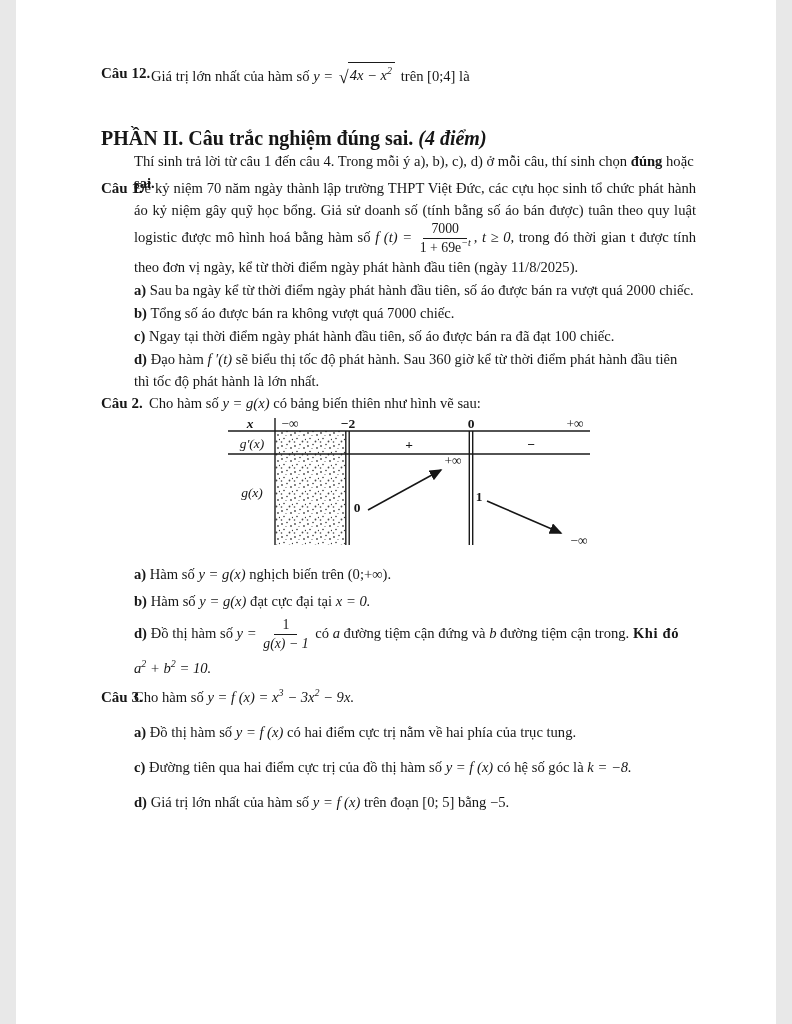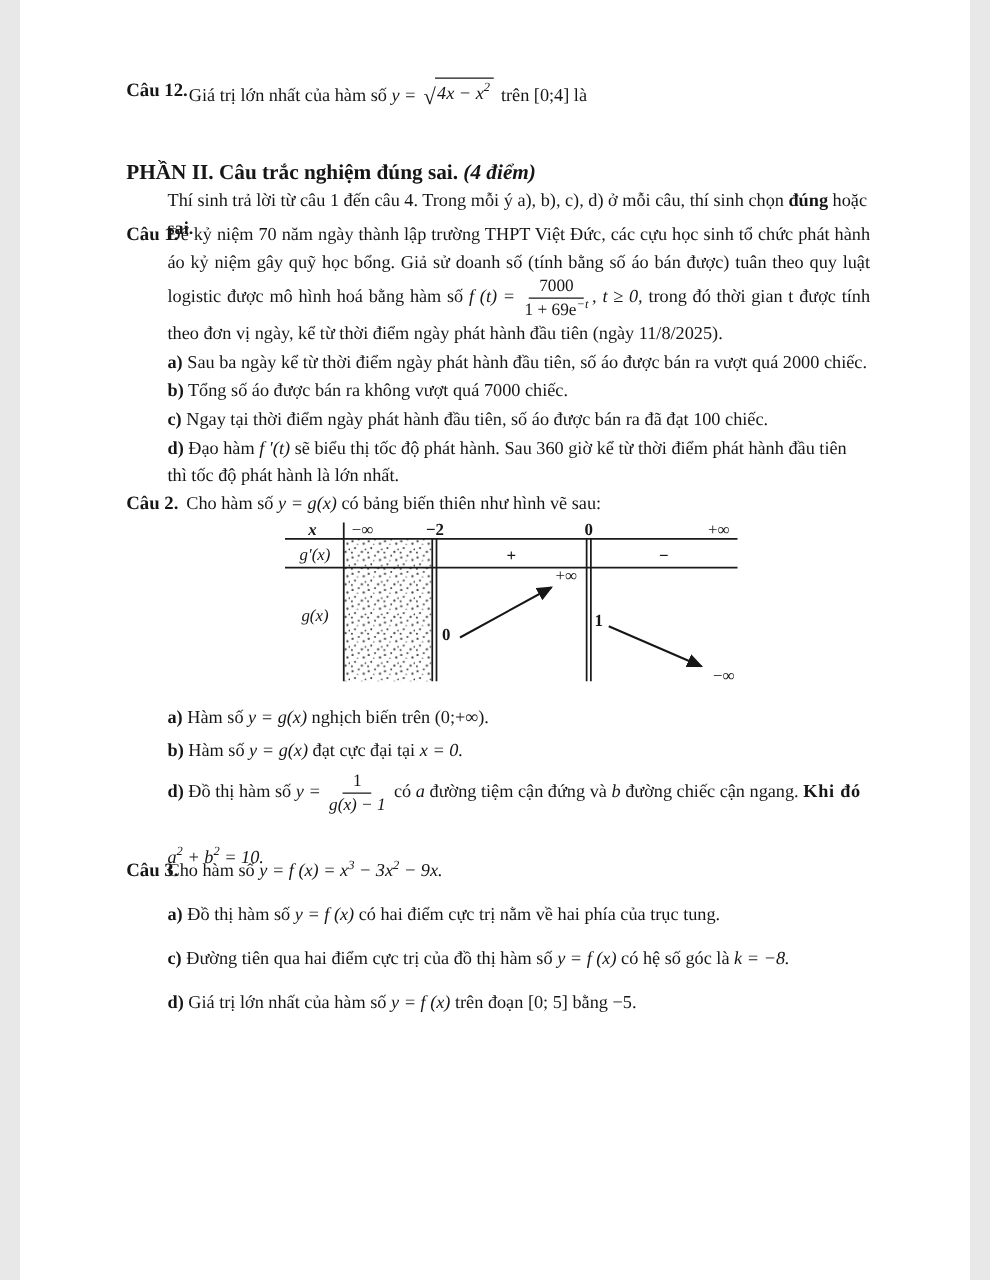--- a/index.html
+++ b/index.html
@@ -24,21 +24,21 @@
   .sqrt { display:inline-flex; align-items:stretch; vertical-align:-2px; margin:0 2px; }
   .rsign { font-style:normal; font-size:18px; line-height:1; align-self:flex-end; margin-right:-1px; }
   .rbody { border-top:1.3px solid #1a1a1a; padding:1px 3px 0 2px; }
   
   .frac { display:inline-flex; flex-direction:column; align-items:center; vertical-align:middle;
           margin:0 3px; font-size:13.8px; line-height:16px; text-align:center; }
   .fnum { border-bottom:1.3px solid #1a1a1a; padding:0 8px 1px; }
   .fden { padding-top:1px; }
   
   .opt { position:absolute; top:0; font-weight:bold; white-space:nowrap; }
-  .p2title { font-weight:bold; font-size:17px;font-family:Liberation Serif, serif; }
+  .p2title { font-weight:bold; font-size:20px;font-family:Liberation Serif, serif; }
   .p2title .pts { font-style:italic; }
   .khido { font-weight:bold; letter-spacing:0.6px; }
   .bbt-wrap { margin-left:127px; margin-top:3px; }
   .bbt-wrap svg { display:block; }
   svg text { font-family:"Liberation Serif", serif; font-size:13.5px; fill:#161616; }
   svg text.it { font-style:italic; }
   svg text.bd { font-weight:bold; }
 </style>
 </head>
 <body>
@@ -153,24 +153,24 @@
         <span>Đồ thị hàm số</span>
         <i class="m">y =</i>
         <span class="frac">
             <span class="fnum">1</span>
             <span class="fden m">g(x) − 1</span>
           </span>
         <span>có</span>
         <i class="m">a</i>
         <span>đường tiệm cận đứng và</span>
         <i class="m">b</i>
-        <span>đường chiếc cận ngang.</span>
+        <span>đường tiệm cận trong.</span>
         <span class="khido">Khi đó</span>
       </div>
-      <div class="itm2" style="margin-top:23px"><i class="m"><span>a</span><sup>2</sup><span> + b</span><sup>2</sup><span> = 10.</span></i></div>
+      <div class="itm2" style="margin-top:5px"><i class="m"><span>a</span><sup>2</sup><span> + b</span><sup>2</sup><span> = 10.</span></i></div>
     </div>
   </div>
 
   <div class="sec" style="top:686px">
     <span class="qlabel">Câu 3.</span>
     <div class="qbody33">
       <div>
         <span>Cho hàm số</span>
         <i class="m"><span>y = f (x) = x</span><sup>3</sup><span> − 3x</span><sup>2</sup><span> − 9x.</span></i>
       </div>

